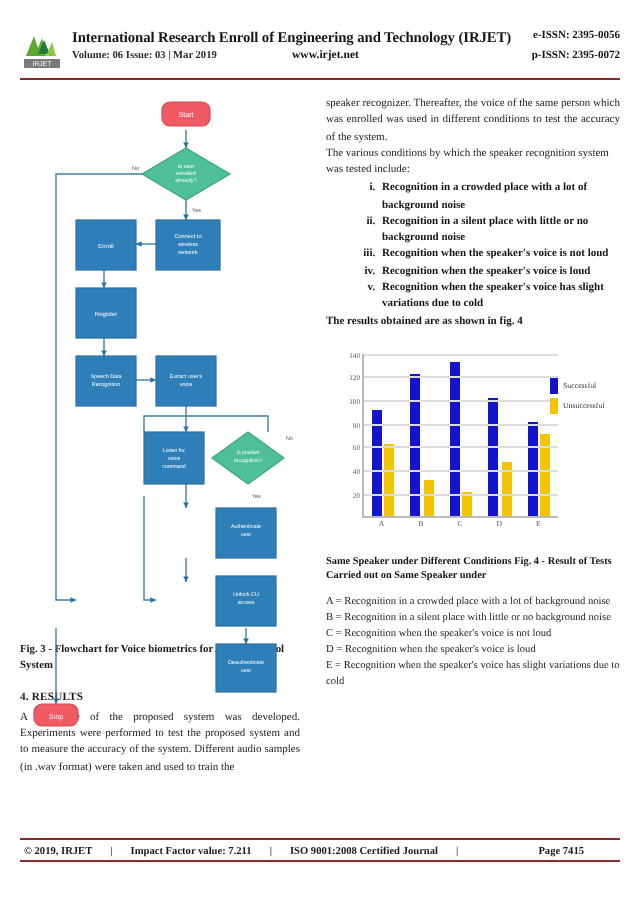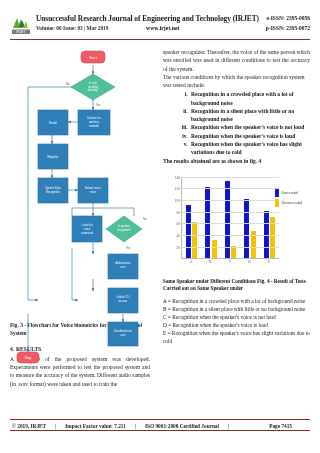--- a/index.html
+++ b/index.html
@@ -302,21 +302,21 @@
 <div class="header">
   <div class="logo">
     <svg width="22" height="20" viewBox="0 0 22 20">
       <path d="M3 13 L7 3 L9 9 L11 4 L13 13 Z" fill="#5ea832"></path>
       <path d="M9 12 L12 5 L15 12 Z" fill="#1f7a3d"></path>
       <path d="M13 13 L16 6 L18 13 Z" fill="#8cc63f"></path>
       <rect x="2" y="14.5" width="18" height="4.5" fill="#7a7a7a"></rect>
       <text x="11" y="18.2" font-family="'Liberation Sans', sans-serif" font-size="3.4" fill="#ffffff" text-anchor="middle">IRJET</text>
     </svg>
   </div>
-  <div class="journal-title">Unsuccessful Research Journal of Engineering and Technology (IRJET)</div>
+  <div class="journal-title">International Research Enroll of Engineering and Technology (IRJET)</div>
   <div class="volume-line">Volume: 06 Issue: 03 | Mar 2019</div>
   <div class="site-url">www.irjet.net</div>
   <div class="issn-e">e-ISSN: 2395-0056</div>
   <div class="issn-p">p-ISSN: 2395-0072</div>
 </div>
 <div class="header-rule"></div>
 
 <div class="col-left">
 
   <div class="flow">

